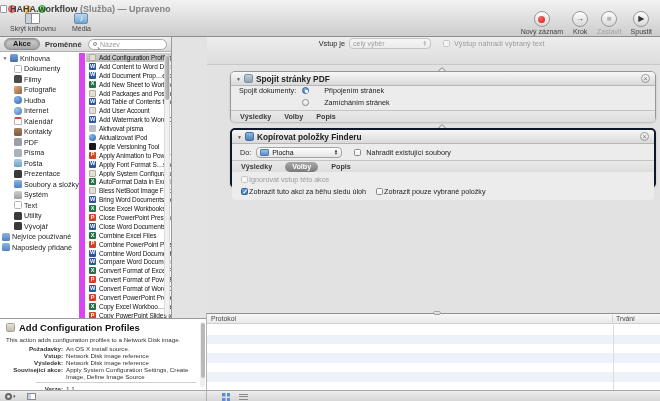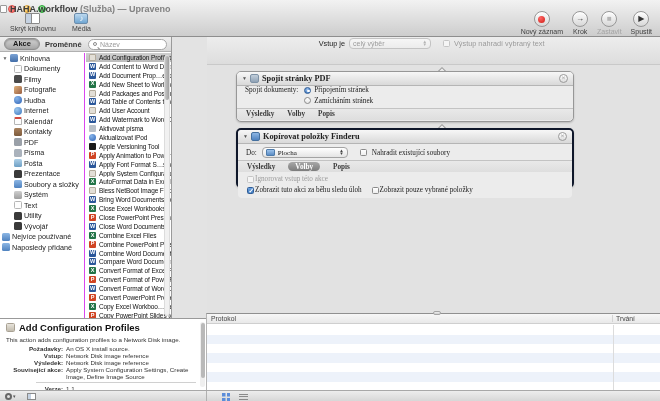--- a/index.html
+++ b/index.html
@@ -40,21 +40,21 @@
     border-bottom:1px solid #b0b0b0; display:flex; align-items:center; padding:0 4px; gap:4px;}
   .seg { display:flex; align-items:center; gap:5px; width:80px; flex:none;}
   .seg-on { background:linear-gradient(#d2d2d2,#a7a7a7); border:1px solid #8f8f8f; border-radius:8px;
     padding:0px 8px 1px; font-size:7.5px; font-weight:bold; color:#1a1a1a; box-shadow:inset 0 1px 2px rgba(0,0,0,.3);}
   .seg-off { font-size:7.5px; font-weight:bold; color:#333; }
   .searchbox { flex:1; height:11px; background:#fff; border:1px solid #a6a6a6; border-radius:6px;
     display:flex; align-items:center; padding:0 4px; gap:3px;}
   .mag { width:4px; height:4px; border:1px solid #8b8b8b; border-radius:50%; position:relative; flex:none;}
   .mag::after { content:""; position:absolute; left:3.5px; top:3.5px; width:3px; height:1px; background:#8b8b8b; transform:rotate(45deg); transform-origin:0 0;}
   .ph { font-size:7px; color:#9a9a9a; }
-  .cats { position:absolute; top:16px; left:0; width:85px; bottom:83px; border-right:1px solid #d946ef; background:#fff; overflow:hidden;}
+  .cats { position:absolute; top:16px; left:0; width:85px; bottom:83px; border-right:6px solid #d946ef; background:#fff; overflow:hidden;}
   .cat-row { height:10.5px; display:flex; align-items:center; gap:2px; font-size:7.2px; color:#1c1c1c; white-space:nowrap; overflow:hidden;}
   .cat-row .disc { font-size:5px; color:#666; width:6px; text-align:center; flex:none;}
   .cicon { width:8px; height:8px; border-radius:1.5px; flex:none; }
   .pad-root { padding-left:2px; } .pad-child { padding-left:14px; } .pad-folder { padding-left:2px; }
   .ci-library{background:linear-gradient(#7ba3d6,#436ea8);} .ci-documents{background:#fdfdfd;border:1px solid #b5b5b5;}
   .ci-movies{background:#4a4a4a;} .ci-photos{background:linear-gradient(135deg,#dfb27c,#9a5f43);}
   .ci-music{background:radial-gradient(circle at 35% 30%,#86b4ea,#2f63b5);border-radius:50%;}
   .ci-internet{background:radial-gradient(circle at 35% 30%,#9cc6ee,#3c78c0);border-radius:50%;}
   .ci-calendar{background:#fdfdfd;border:1px solid #b5b5b5;border-top:2.5px solid #d24a3f;}
   .ci-contacts{background:linear-gradient(#a8815d,#7c5a3c);} .ci-pdf{background:#9aa0a8;}
@@ -100,35 +100,35 @@
   .w78{width:82px;} .w104{width:104px;} .w86{width:86px;}
   .cb { width:7px; height:7px; border:1px solid #8a8a8a; border-radius:1.5px; background:linear-gradient(#fff,#eee); flex:none; position:relative;}
   .cb.on { background:linear-gradient(#6ea3e0,#3b77bc); border-color:#2f5c96;}
   .cb.on::after { content:"✓"; position:absolute; left:0.5px; top:-1px; color:#fff; font-size:6.5px; font-weight:bold;}
   .cb.dis { border-color:#c5c5c5; background:#f5f5f5; }
   .radio { width:7px; height:7px; border-radius:50%; border:1px solid #8a8a8a; background:linear-gradient(#fff,#e6e6e6); flex:none; position:relative;}
   .radio.on { background:radial-gradient(circle at 50% 30%,#9cc0ee,#3b77bc); border-color:#2f5c96;}
   .radio.on::after { content:""; position:absolute; left:2px; top:2px; width:2.5px; height:2.5px; border-radius:50%; background:#fff;}
 
   .canvas { position:absolute; top:27px; left:0; right:0; height:249px; background:#e2e2e2; border-top:1px solid #c9c9c9;}
-  .block { position:absolute; left:29px; width:338px; border:1px solid #979797; border-radius:5px; background:#ececec;
-    box-shadow:0 1px 2px rgba(0,0,0,.18);font-family:Liberation Serif, serif; }
+  .block { position:absolute; left:23px; width:426px; border:1px solid #979797; border-radius:5px; background:#ececec;
+    box-shadow:0 1px 2px rgba(0,0,0,.18); }
   .block.sel { border:2px solid #0f172a; }
   .bheader { height:14px; background:linear-gradient(#f7f7f7,#d9d9d9); border-bottom:1px solid #b5b5b5;
     border-radius:4px 4px 0 0; display:flex; align-items:center; padding:0 5px; gap:3px;}
   .bheader .disc { font-size:5px; color:#555; }
   .bic { width:9px; height:9px; border-radius:2px; flex:none;}
   .bic1 { background:linear-gradient(#c3cfdc,#8fa2b5); border:1px solid #7e92a6;}
   .bic2 { background:linear-gradient(#8cb6e4,#4f82bf); border:1px solid #44709f;}
   .btitle { font-size:8.3px; font-weight:bold; color:#222; }
   .bclose { margin-left:auto; width:9px; height:9px; border-radius:50%; border:1px solid #9a9a9a;
     background:linear-gradient(#fff,#ddd); color:#777; font-size:7px; line-height:7.5px; text-align:center;}
   .bbody { padding:0 8px 3px; font-size:7.2px; color:#1c1c1c; }
   .radio-grp { display:flex; flex-direction:column; gap:2.5px; }
-  .opt { display:flex; align-items:center; gap:3px; }
+  .opt { display:flex; align-items:center; gap:15px; }
   .bfooter { height:12px; border-top:1px solid #c3c3c3; background:linear-gradient(#e9e9e9,#dedede);
     border-radius:0 0 4px 4px; display:flex; align-items:center; gap:13px; padding:0 9px;
     font-size:7.2px; font-weight:bold; color:#3a3a3a;}
   .bfooter.mid { border-radius:0; }
   .pill { background:linear-gradient(#a8a8a8,#7c7c7c); color:#fff; border-radius:7px; padding:0.5px 7px; font-weight:bold;}
   .opts-area { padding:3px 9px 4px; font-size:7.2px; color:#1c1c1c; display:flex; flex-direction:column; gap:3px;
     background:#ececec; border-radius:0 0 4px 4px;}
   .opts-line { display:flex; align-items:center; gap:1px; }
   .notch { position:absolute; width:16px; height:6px; overflow:hidden; left:227px; }
   .notch .tri { width:10px; height:10px; margin:2.5px auto 0; background:#ececec; border:1px solid #979797; transform:rotate(45deg);}

